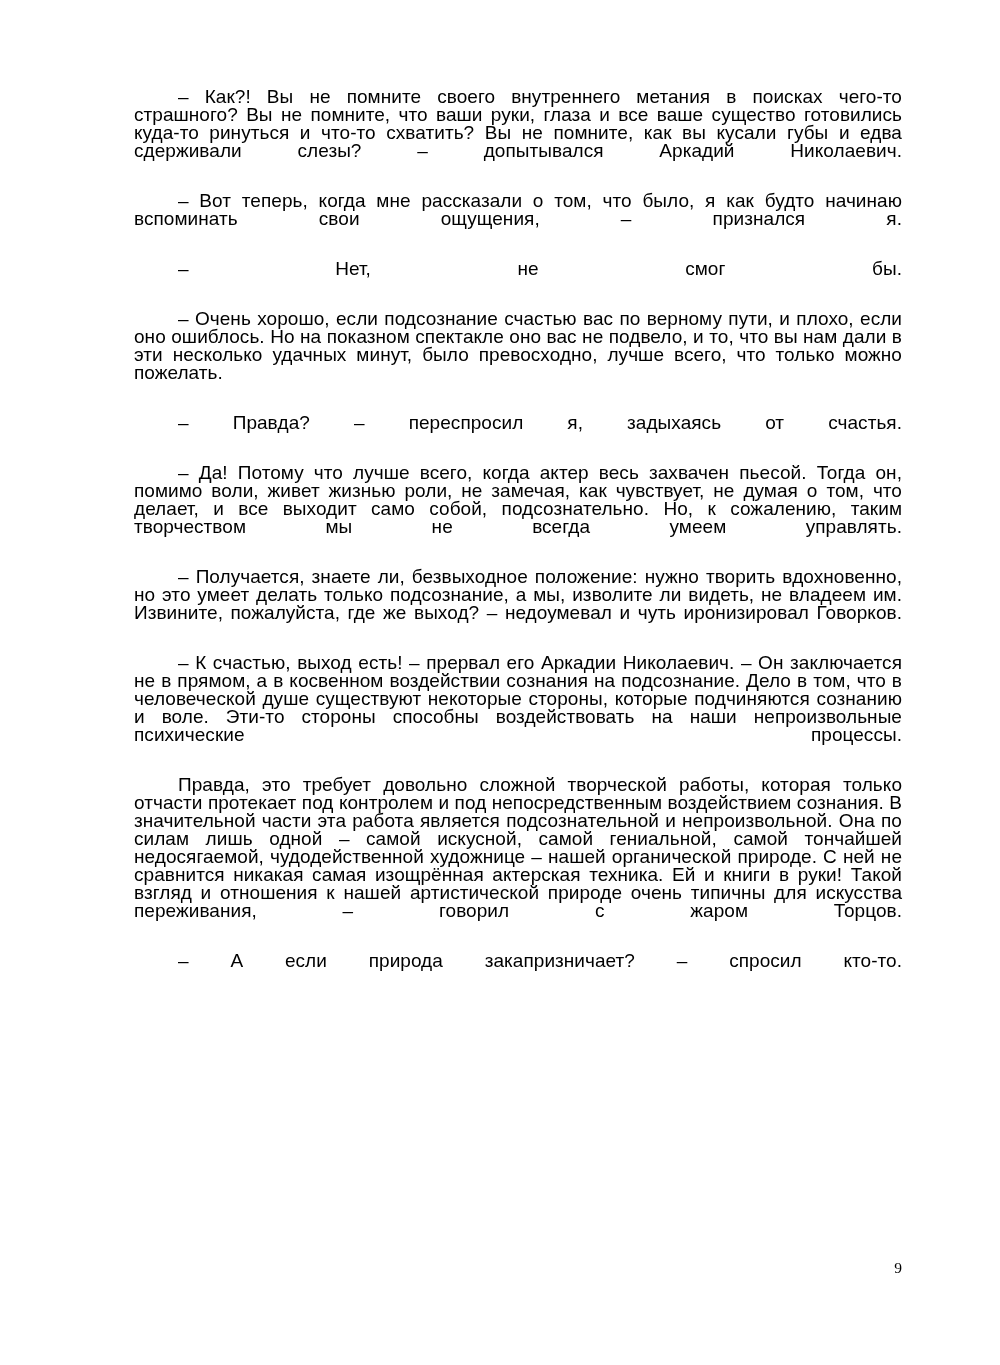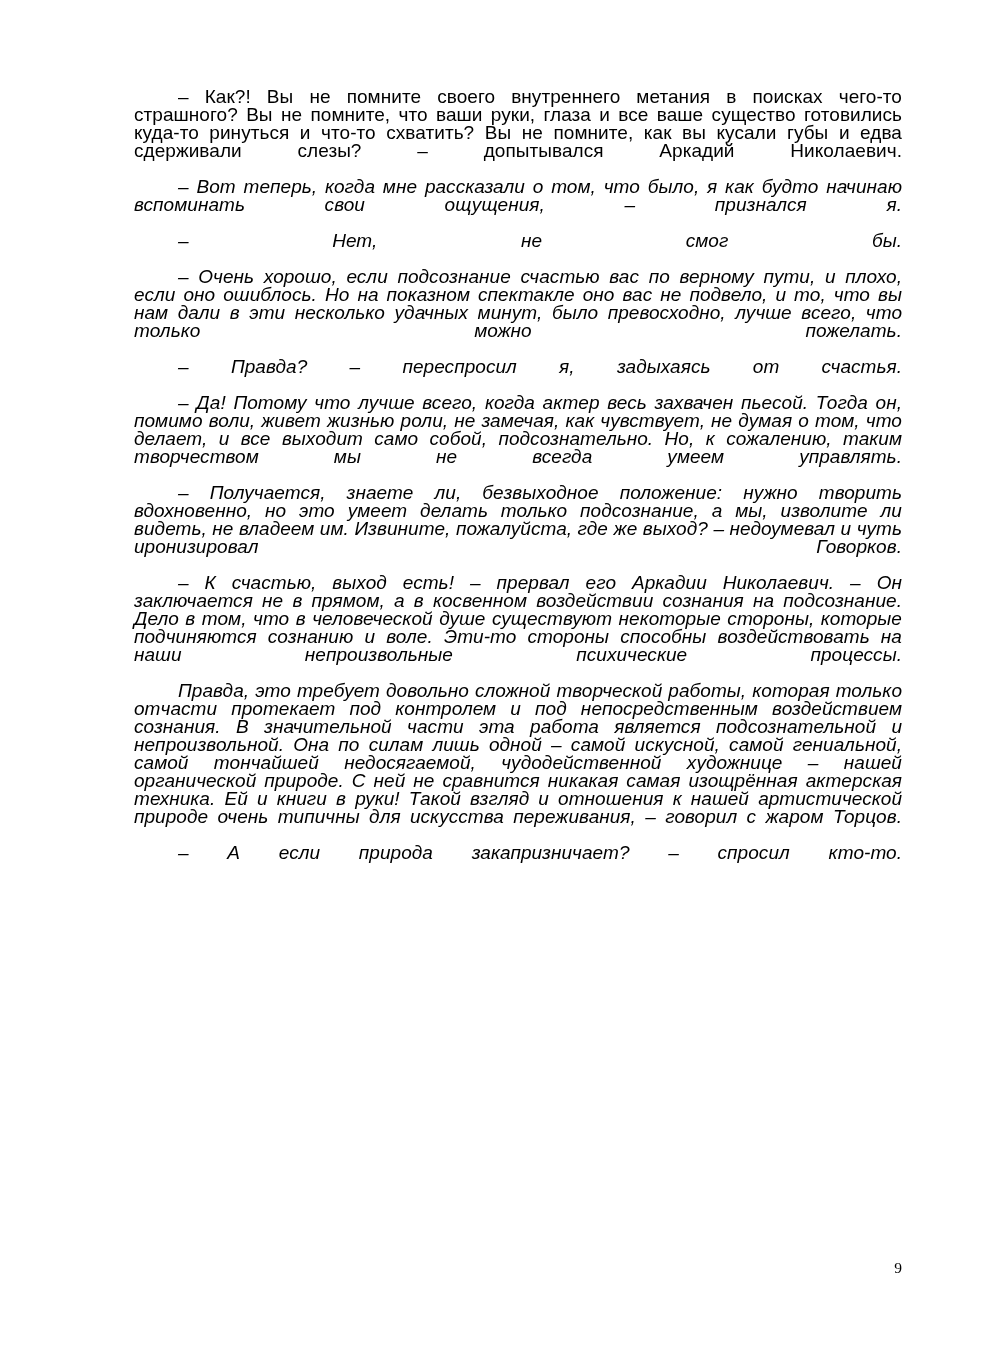--- a/index.html
+++ b/index.html
@@ -35,22 +35,21 @@
     text-justify: inter-word;
     text-indent: 44px;
     font-size: 19px;
     line-height: 18px;
     letter-spacing: 0.05px;
     word-spacing: 0.1px;
     hyphens: none;
     -webkit-hyphens: none;
   }
   p.para + p.para {
-    margin-top: 0;
-    font-style: italic;
+    margin-top: 14px;
   }
   
   p.para::after {
     content: "";
     display: inline-block;
     width: 100%;
   }
   .page-number {
     position: absolute;
     right: 98px;

